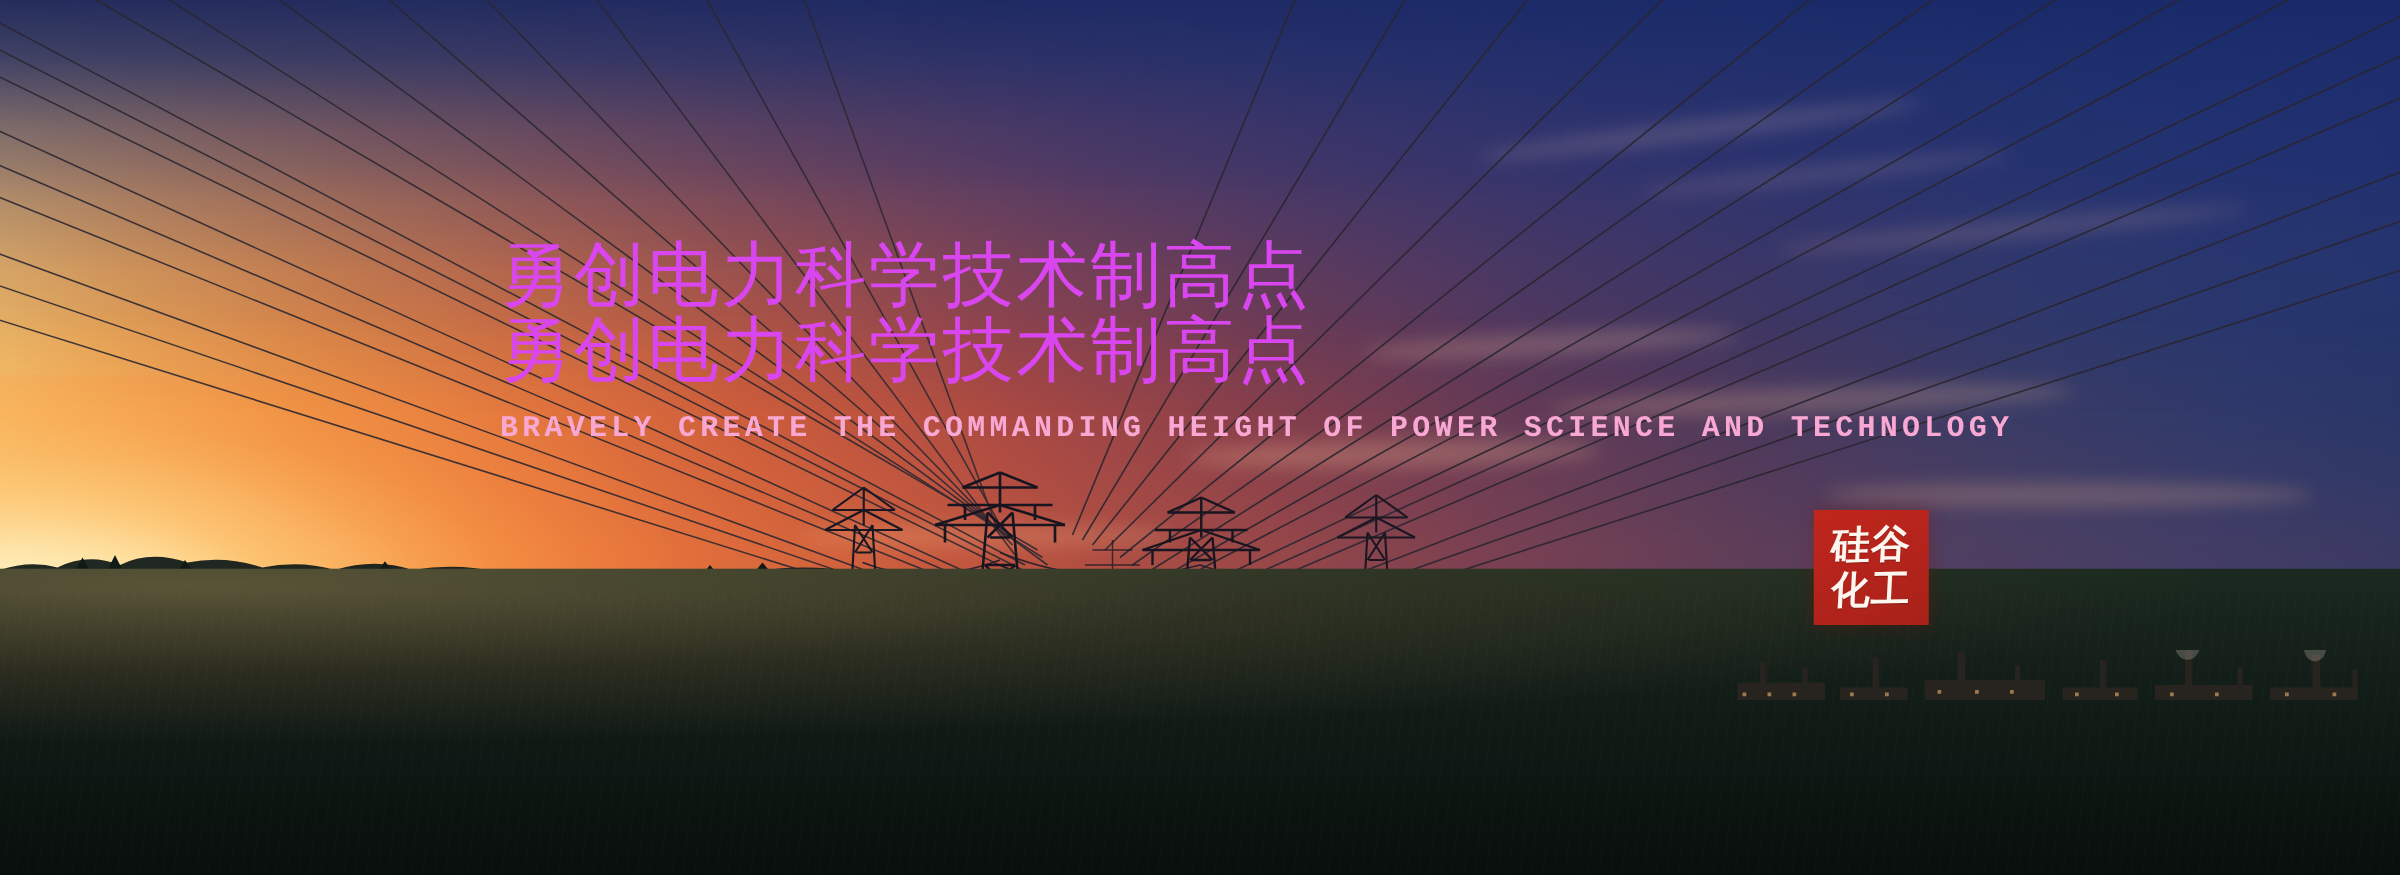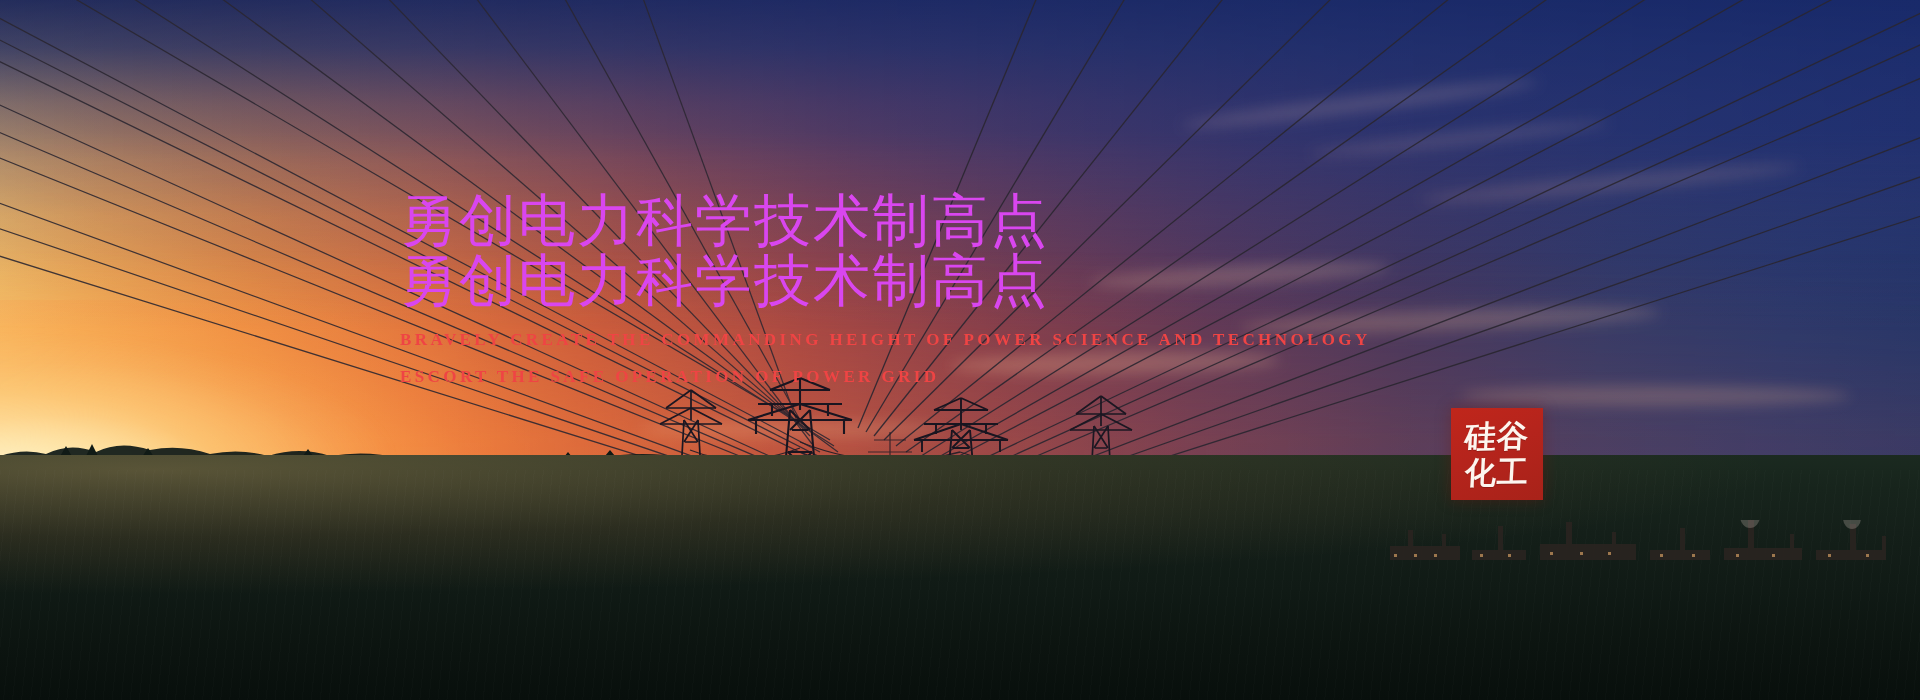--- a/index.html
+++ b/index.html
@@ -124,23 +124,23 @@
   .headline{
     color:#d946ef;
     font-family:"Liberation Sans","DejaVu Sans",sans-serif;
     font-size:57px;
     line-height:60px;
     letter-spacing:2px;
     font-weight:400;
     white-space:nowrap;
   }
   .subline{
-    color:#ef4444;
-    font-family:Liberation Serif, serif;
-    font-size:17px;
+    color:#f9a8d4;
+    font-family:Liberation Mono, monospace;
+    font-size:24px;
     font-weight:bold;
     letter-spacing:3.4px;
     white-space:nowrap;
   }
   .sub1{margin-top:20px;}
   .sub2{margin-top:17px;}
 
   
   .seal{
     position:absolute;left:1451px;top:408px;width:92px;height:92px;
@@ -339,21 +339,20 @@
     <g fill="rgba(220,205,195,0.25)">
       <ellipse cx="370" cy="-4" rx="10" ry="12"></ellipse>
       <ellipse cx="472" cy="-2" rx="9" ry="11"></ellipse>
     </g>
   </svg>
 
   <div class="copy">
     <div class="headline">勇创电力科学技术制高点</div>
     <div class="headline">勇创电力科学技术制高点</div>
     <div class="subline sub1">BRAVELY CREATE THE COMMANDING HEIGHT OF POWER SCIENCE AND TECHNOLOGY</div>
-    <div class="subline sub2">ESCORT THE SAFE OPERATION OF POWER GRID</div>
   </div>
 
   <div class="seal">
     <div class="seal-inner">
       <div class="seal-line l1">硅谷</div>
       <div class="seal-line l2">化工</div>
     </div>
   </div>
 
 </div>

